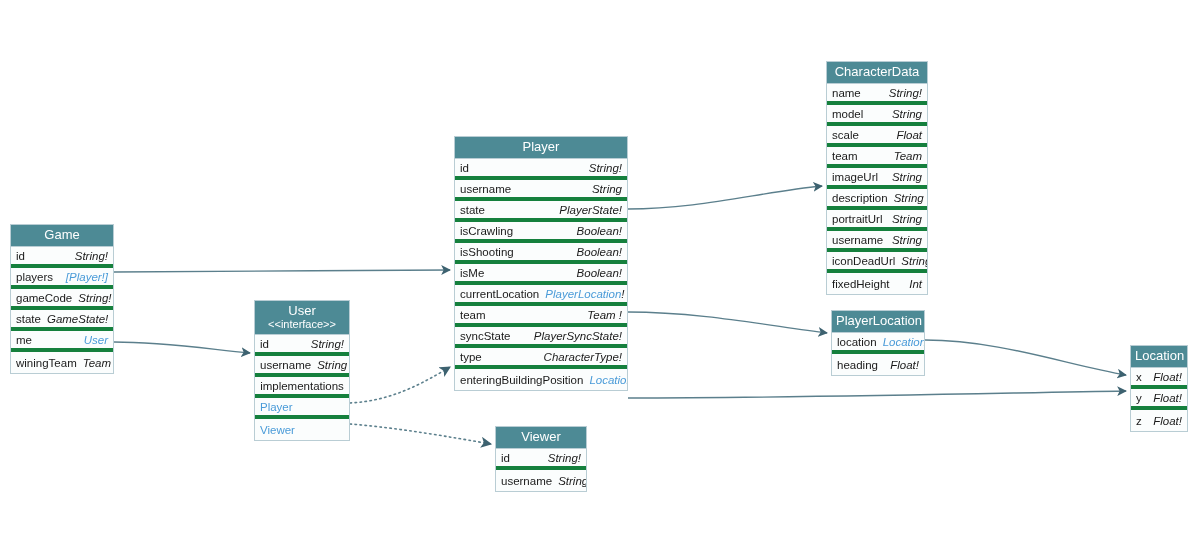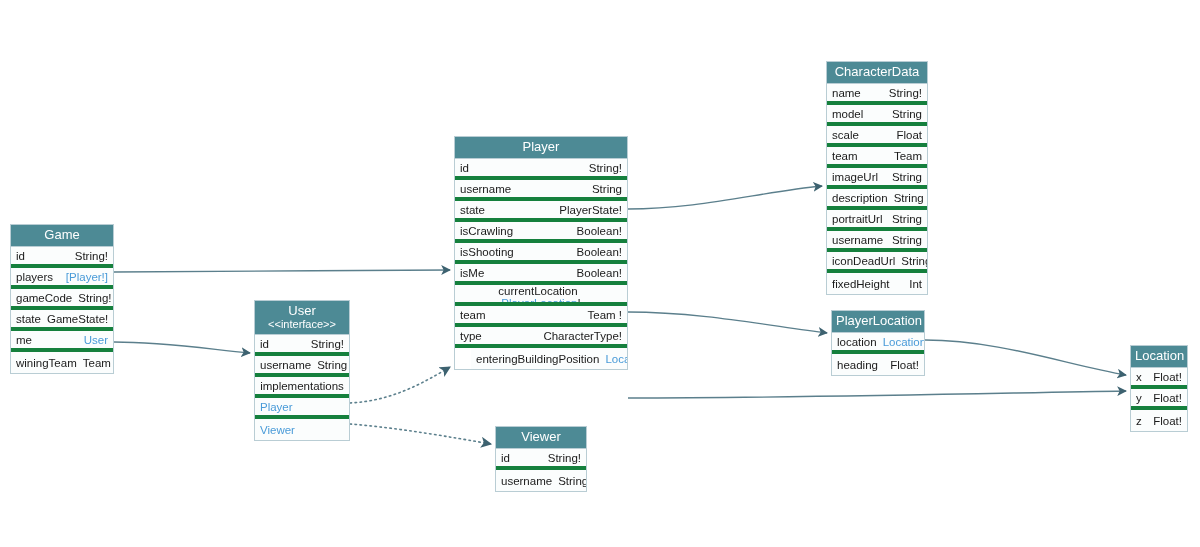--- a/index.html
+++ b/index.html
@@ -58,20 +58,21 @@
     white-space: nowrap;
     overflow: hidden;
   }
   .row:last-child { border-bottom: none; }
   .row .fname {
     text-align: left;
     padding-right: 6px;
   }
   .row .ftype {
     text-align: right;
+    font-style: italic;
   }
   .row.section {
     justify-content: center;
   }
   .row.section .fname { padding-right: 0; }
   .row.single {
     justify-content: flex-start;
   }
   .link { color: #4a9bd8; }
   .bang { color: #1a1a1a; }
@@ -166,33 +167,37 @@
           <span class="ftype">Boolean!</span>
         </div>
         <div class="row" style="height: 21px;">
           <span class="fname">isShooting</span>
           <span class="ftype">Boolean!</span>
         </div>
         <div class="row" style="height: 21px;">
           <span class="fname">isMe</span>
           <span class="ftype">Boolean!</span>
         </div>
-        <div class="row" style="height: 21px; flex-direction: column;">
+        <div class="row" style="height: 21px;">
           <span class="fname">currentLocation</span>
           <span class="ftype"><span class="link">PlayerLocation</span><span class="bang">!</span></span>
         </div>
         <div class="row" style="height: 21px;">
           <span class="fname">team</span>
           <span class="ftype">Team !</span>
         </div>
         <div class="row" style="height: 21px;">
+          <span class="fname">syncState</span>
+          <span class="ftype">PlayerSyncState!</span>
+        </div>
+        <div class="row" style="height: 21px;">
           <span class="fname">type</span>
           <span class="ftype">CharacterType!</span>
         </div>
-        <div class="row" style="height: 21px; margin-left: 16px;">
+        <div class="row" style="height: 21px;">
           <span class="fname">enteringBuildingPosition</span>
           <span class="ftype"><span class="link">Location</span></span>
         </div>
       </div>
       <div class="entity" style="left: 495px; top: 426px; width: 92px;">
         <div class="entity-header"><span>Viewer</span></div>
         <div class="row" style="height: 21px;">
           <span class="fname">id</span>
           <span class="ftype">String!</span>
         </div>

